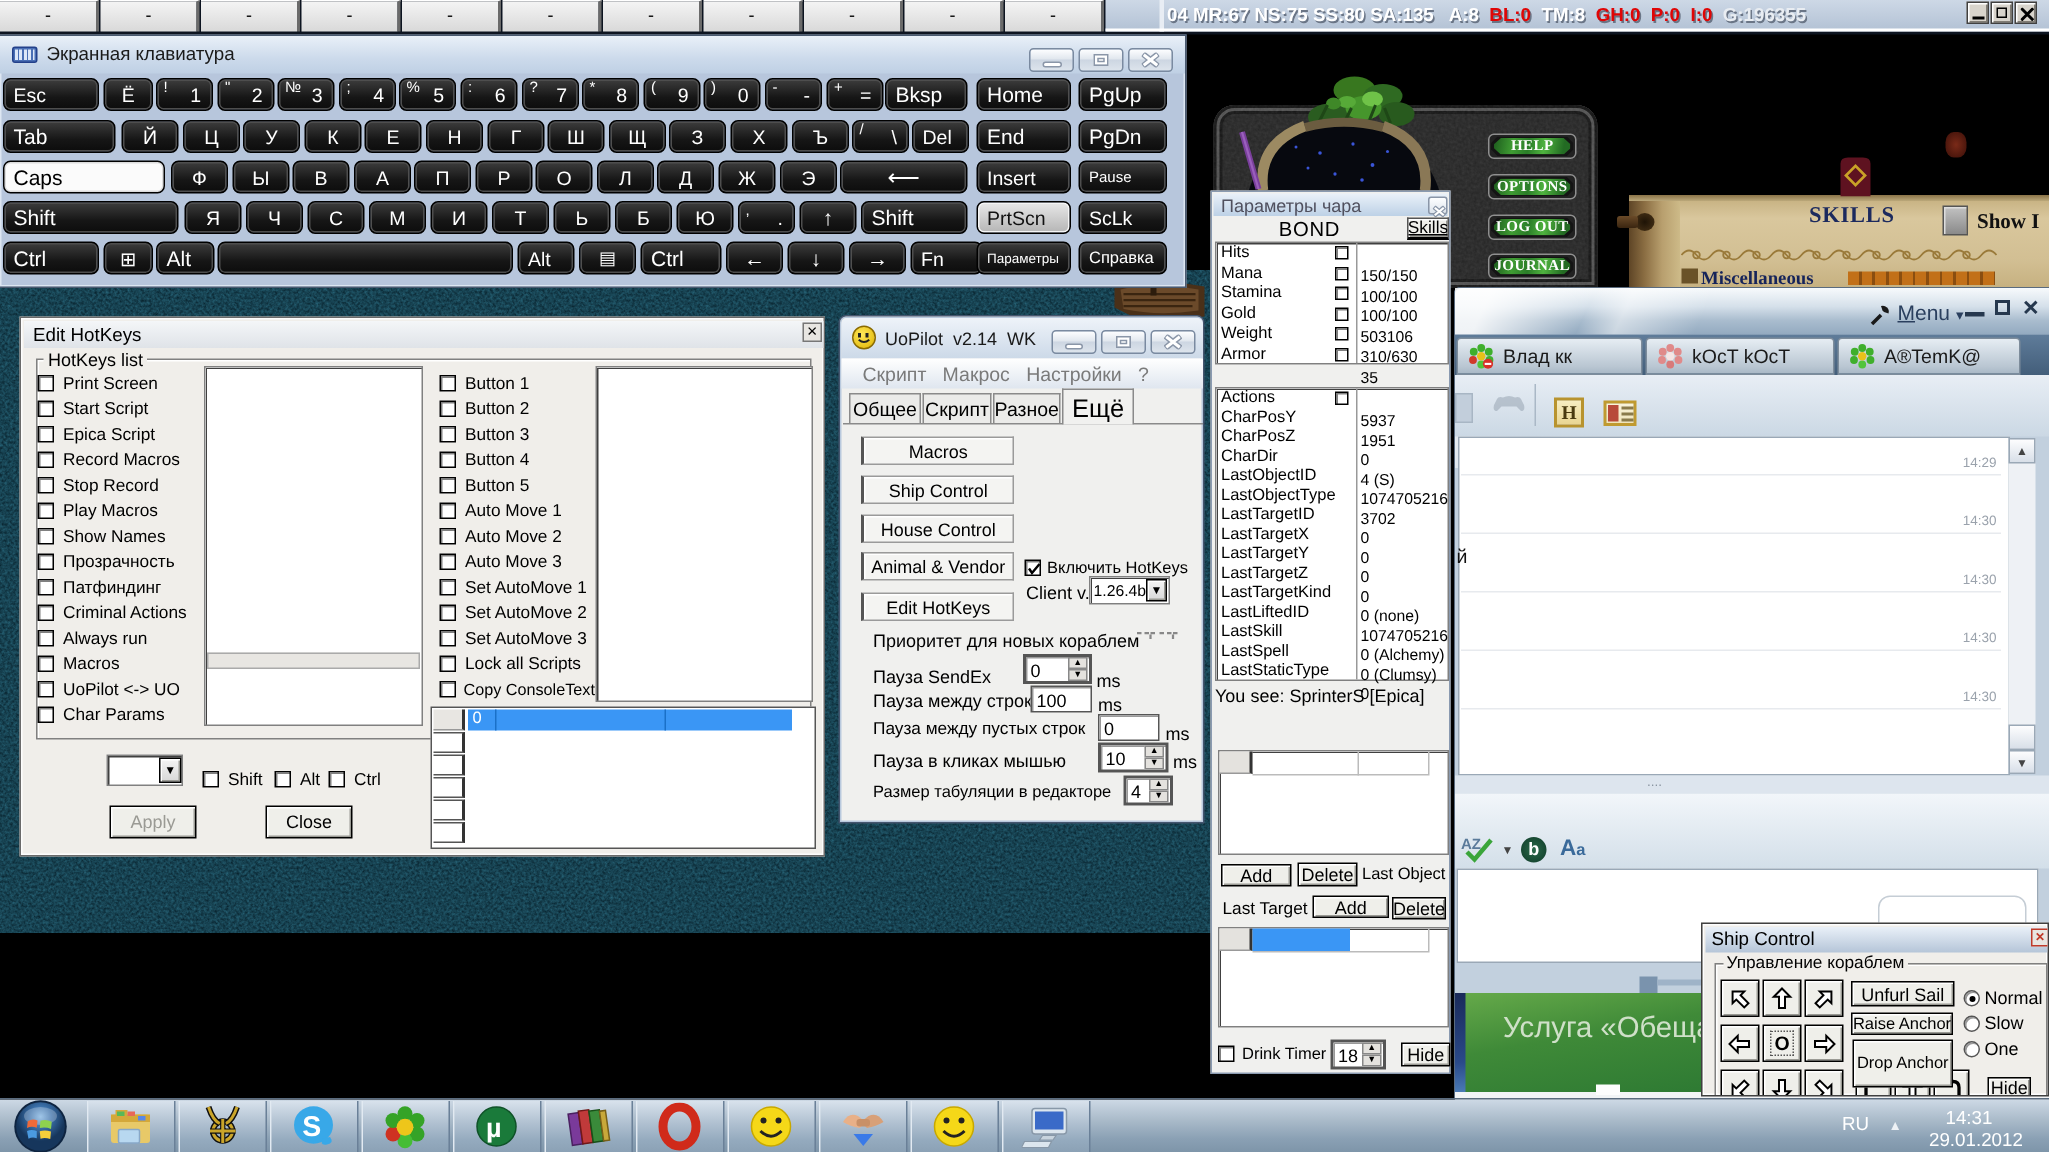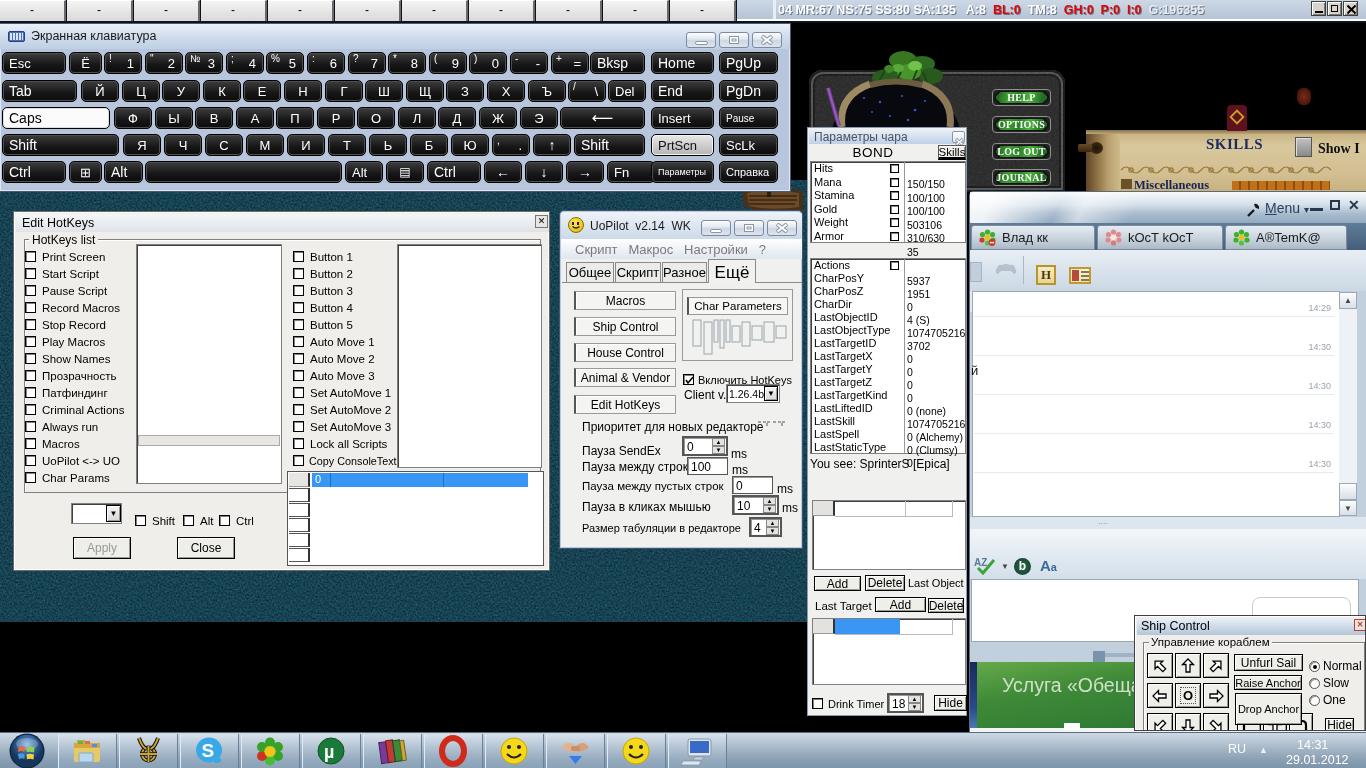--- a/index.html
+++ b/index.html
@@ -533,21 +533,21 @@
     </div>
 </div>
 <div class="abs" style="left:13px;top:211px;width:537px;height:360px;background:#f0eeea;border:1px solid #6a6a6a;box-shadow:0 0 0 1px #fdfdfd inset">
 <div style="position:absolute;left:2px;top:2px;width:533px;height:18px;background:linear-gradient(#f4f6f8,#dfe3e8)"></div>
 <div style="position:absolute;left:8px;top:4px;font-size:12.5px;color:#000">Edit HotKeys</div>
 <div style="position:absolute;left:521px;top:3px;width:13px;height:13px;background:#e8e6e2;border:1px solid #777;font-size:9px;text-align:center;line-height:11px;color:#000">✕</div>
 <div class="gb" style="left:10px;top:27px;width:517px;height:254px"></div>
 <div style="position:absolute;left:15px;top:21px;background:#f0eeea;padding:0 3px;font-size:12px">HotKeys list</div>
 <div style="position:absolute;left:11px;top:35px;height:17px"><span class="cb" style="width:11px;height:11px"></span><span class="cl">Print Screen</span></div>
 <div style="position:absolute;left:11px;top:52px;height:17px"><span class="cb" style="width:11px;height:11px"></span><span class="cl">Start Script</span></div>
-<div style="position:absolute;left:11px;top:69px;height:17px"><span class="cb" style="width:11px;height:11px"></span><span class="cl">Pause Script</span></div>
+<div style="position:absolute;left:11px;top:69px;height:17px"><span class="cb" style="width:11px;height:11px"></span><span class="cl">Epica Script</span></div>
 <div style="position:absolute;left:11px;top:86px;height:17px"><span class="cb" style="width:11px;height:11px"></span><span class="cl">Record Macros</span></div>
 <div style="position:absolute;left:11px;top:103px;height:17px"><span class="cb" style="width:11px;height:11px"></span><span class="cl">Stop Record</span></div>
 <div style="position:absolute;left:11px;top:120px;height:17px"><span class="cb" style="width:11px;height:11px"></span><span class="cl">Play Macros</span></div>
 <div style="position:absolute;left:11px;top:137px;height:17px"><span class="cb" style="width:11px;height:11px"></span><span class="cl">Show Names</span></div>
 <div style="position:absolute;left:11px;top:154px;height:17px"><span class="cb" style="width:11px;height:11px"></span><span class="cl">Прозрачность</span></div>
 <div style="position:absolute;left:11px;top:171px;height:17px"><span class="cb" style="width:11px;height:11px"></span><span class="cl">Патфиндинг</span></div>
 <div style="position:absolute;left:11px;top:188px;height:17px"><span class="cb" style="width:11px;height:11px"></span><span class="cl">Criminal Actions</span></div>
 <div style="position:absolute;left:11px;top:205px;height:17px"><span class="cb" style="width:11px;height:11px"></span><span class="cl">Always run</span></div>
 <div style="position:absolute;left:11px;top:222px;height:17px"><span class="cb" style="width:11px;height:11px"></span><span class="cl">Macros</span></div>
 <div style="position:absolute;left:11px;top:239px;height:17px"><span class="cb" style="width:11px;height:11px"></span><span class="cl">UoPilot &lt;-&gt; UO</span></div>
@@ -616,44 +616,29 @@
 <div style="position:absolute;left:6px;top:51px;width:48px;height:20px;background:#ebebe9;border:1px solid #8a8a8a;border-bottom:none;text-align:center;font-size:13px;padding-top:2px">Общее</div>
 <div style="position:absolute;left:55px;top:51px;width:46px;height:20px;background:#ebebe9;border:1px solid #8a8a8a;border-bottom:none;text-align:center;font-size:13px;padding-top:2px">Скрипт</div>
 <div style="position:absolute;left:102px;top:51px;width:45px;height:20px;background:#ebebe9;border:1px solid #8a8a8a;border-bottom:none;text-align:center;font-size:13px;padding-top:2px">Разное</div>
 <div style="position:absolute;left:148px;top:48px;width:48px;height:24px;background:#f1f1ef;border:1px solid #8a8a8a;border-bottom:none;z-index:3;text-align:center;font-size:17px;padding-top:3px">Ещё</div>
 <div style="position:absolute;left:2px;top:71px;width:240px;height:1px;background:#8a8a8a"></div>
 <div style="position:absolute;left:14px;top:80px;width:102px;height:19px;background:#f4f4f2;border:1px solid #9a9a9a;border-left:2px solid #555;box-shadow:inset 1px 1px 0 #fff;text-align:center;font-size:12px;padding-top:2px">Macros</div>
 <div style="position:absolute;left:14px;top:106px;width:102px;height:19px;background:#f4f4f2;border:1px solid #9a9a9a;border-left:2px solid #555;box-shadow:inset 1px 1px 0 #fff;text-align:center;font-size:12px;padding-top:2px">Ship Control</div>
 <div style="position:absolute;left:14px;top:132px;width:102px;height:19px;background:#f4f4f2;border:1px solid #9a9a9a;border-left:2px solid #555;box-shadow:inset 1px 1px 0 #fff;text-align:center;font-size:12px;padding-top:2px">House Control</div>
 <div style="position:absolute;left:14px;top:157px;width:102px;height:19px;background:#f4f4f2;border:1px solid #9a9a9a;border-left:2px solid #555;box-shadow:inset 1px 1px 0 #fff;text-align:center;font-size:12px;padding-top:2px">Animal &amp; Vendor</div>
 <div style="position:absolute;left:14px;top:184px;width:102px;height:19px;background:#f4f4f2;border:1px solid #9a9a9a;border-left:2px solid #555;box-shadow:inset 1px 1px 0 #fff;text-align:center;font-size:12px;padding-top:2px">Edit HotKeys</div>
-<div style="position:absolute;left:122px;top:78px;width:111px;height:72px;border:1px solid #999;background:#f1f1ef">
-<div style="position:absolute;left:4px;top:7px;width:101px;height:18px;background:#f6f6f4;border:1px solid #999;border-left:2px solid #555;text-align:center;font-size:11.5px;padding-top:2px">Char Parameters</div>
-<svg width="105" height="40" style="position:absolute;left:2px;top:28px">
-        <rect x="8" y="2" width="8" height="26" fill="none" stroke="#a9b2b6" stroke-width="1.2"></rect>
-        <rect x="19" y="4" width="8" height="32" fill="none" stroke="#a9b2b6" stroke-width="1.2"></rect>
-        <rect x="29" y="2" width="4" height="22" fill="none" stroke="#a9b2b6" stroke-width="1.2"></rect>
-        <rect x="35" y="2" width="4" height="28" fill="none" stroke="#a9b2b6" stroke-width="1.2"></rect>
-        <rect x="41" y="2" width="4" height="22" fill="none" stroke="#a9b2b6" stroke-width="1.2"></rect>
-        <rect x="47" y="8" width="8" height="16" fill="none" stroke="#a9b2b6" stroke-width="1.2"></rect>
-        <rect x="57" y="4" width="8" height="24" fill="none" stroke="#a9b2b6" stroke-width="1.2"></rect>
-        <rect x="67" y="8" width="10" height="14" fill="none" stroke="#a9b2b6" stroke-width="1.2"></rect>
-        <rect x="79" y="4" width="10" height="20" fill="none" stroke="#a9b2b6" stroke-width="1.2"></rect>
-        <rect x="91" y="8" width="10" height="12" fill="none" stroke="#a9b2b6" stroke-width="1.2"></rect>
-      </svg>
-</div>
 <div style="position:absolute;left:123px;top:159px"><span class="cb" style="width:11px;height:11px;position:relative"><svg width="11" height="11" style="position:absolute;left:0;top:0">
           <path d="M2 5 L4 8 L9 2" stroke="#000" stroke-width="1.6" fill="none"></path>
         </svg></span><span class="cl" style="font-size:11px;margin-left:4px">Включить HotKeys</span></div>
 <div style="position:absolute;left:124px;top:177px;font-size:12px">Client v.</div>
 <div class="sunk" style="position:absolute;left:166px;top:173px;width:54px;height:19px;font-size:10.5px;padding:3px 0 0 2px">1.26.4b</div>
 <div class="btn" style="left:204px;top:175px;width:14px;height:15px;background:linear-gradient(#f4f4f4,#d8d8d8)">
       <span style="font-size:8px">▼</span>
     </div>
-<div style="position:absolute;left:22px;top:209px;font-size:12px">Приоритет для новых редакторе</div>
+<div style="position:absolute;left:22px;top:209px;font-size:12px">Приоритет для новых кораблем</div>
 <div style="position:absolute;left:197px;top:208px;width:30px;height:16px"><svg width="30" height="16">
         <path d="M1 3 L10 3 L10 8 M10 3 L13 3" stroke="#888" stroke-width="1.5" fill="none" stroke-dasharray="3 2"></path>
         <path d="M16 3 L25 3 L25 8 M25 3 L28 3" stroke="#888" stroke-width="1.5" fill="none" stroke-dasharray="3 2"></path>
       </svg></div>
 <div style="position:absolute;left:22px;top:233px;font-size:12px">Пауза SendEx</div>
 <div style="position:absolute;left:122px;top:225px;width:46px;height:20px;background:#fff;border:2px solid #555;box-shadow:inset 1px 1px 0 #999">
       <span style="font-size:12px;position:absolute;left:3px;top:2px">0</span>
       <span style="position:absolute;right:1px;top:0px;width:13px;height:8px;background:#e4e2de;border:1px solid #888;font-size:6px;text-align:center;line-height:7px">▲</span>
       <span style="position:absolute;right:1px;bottom:0px;width:13px;height:8px;background:#e4e2de;border:1px solid #888;font-size:6px;text-align:center;line-height:7px">▼</span>
     </div>

